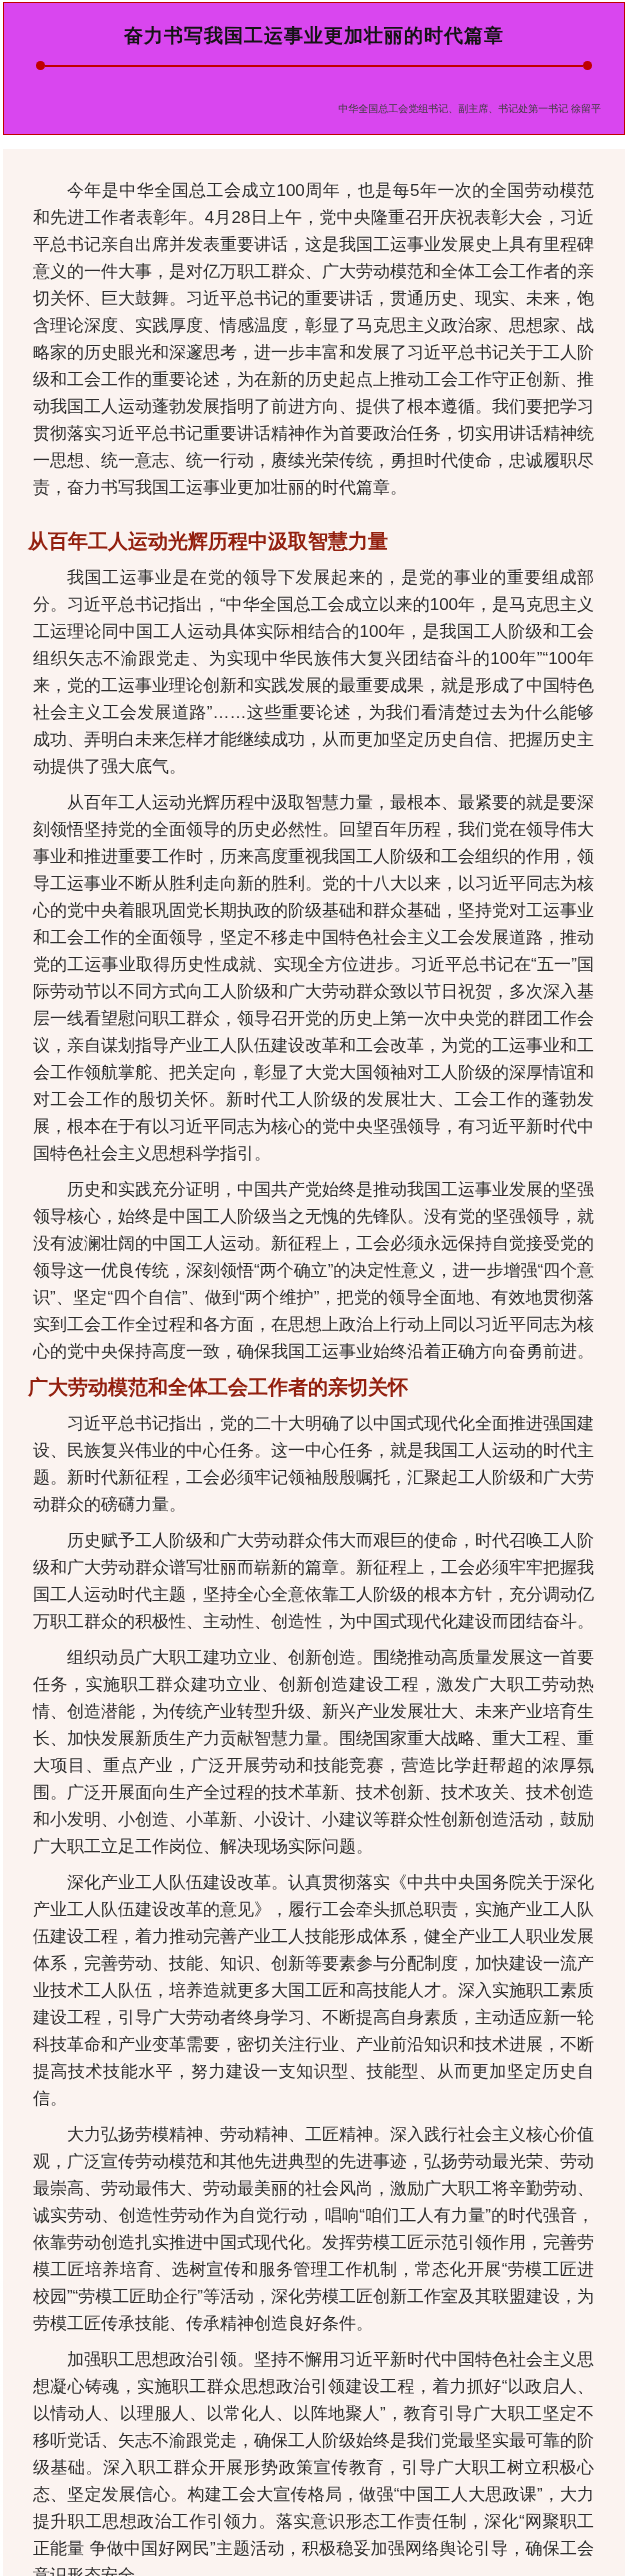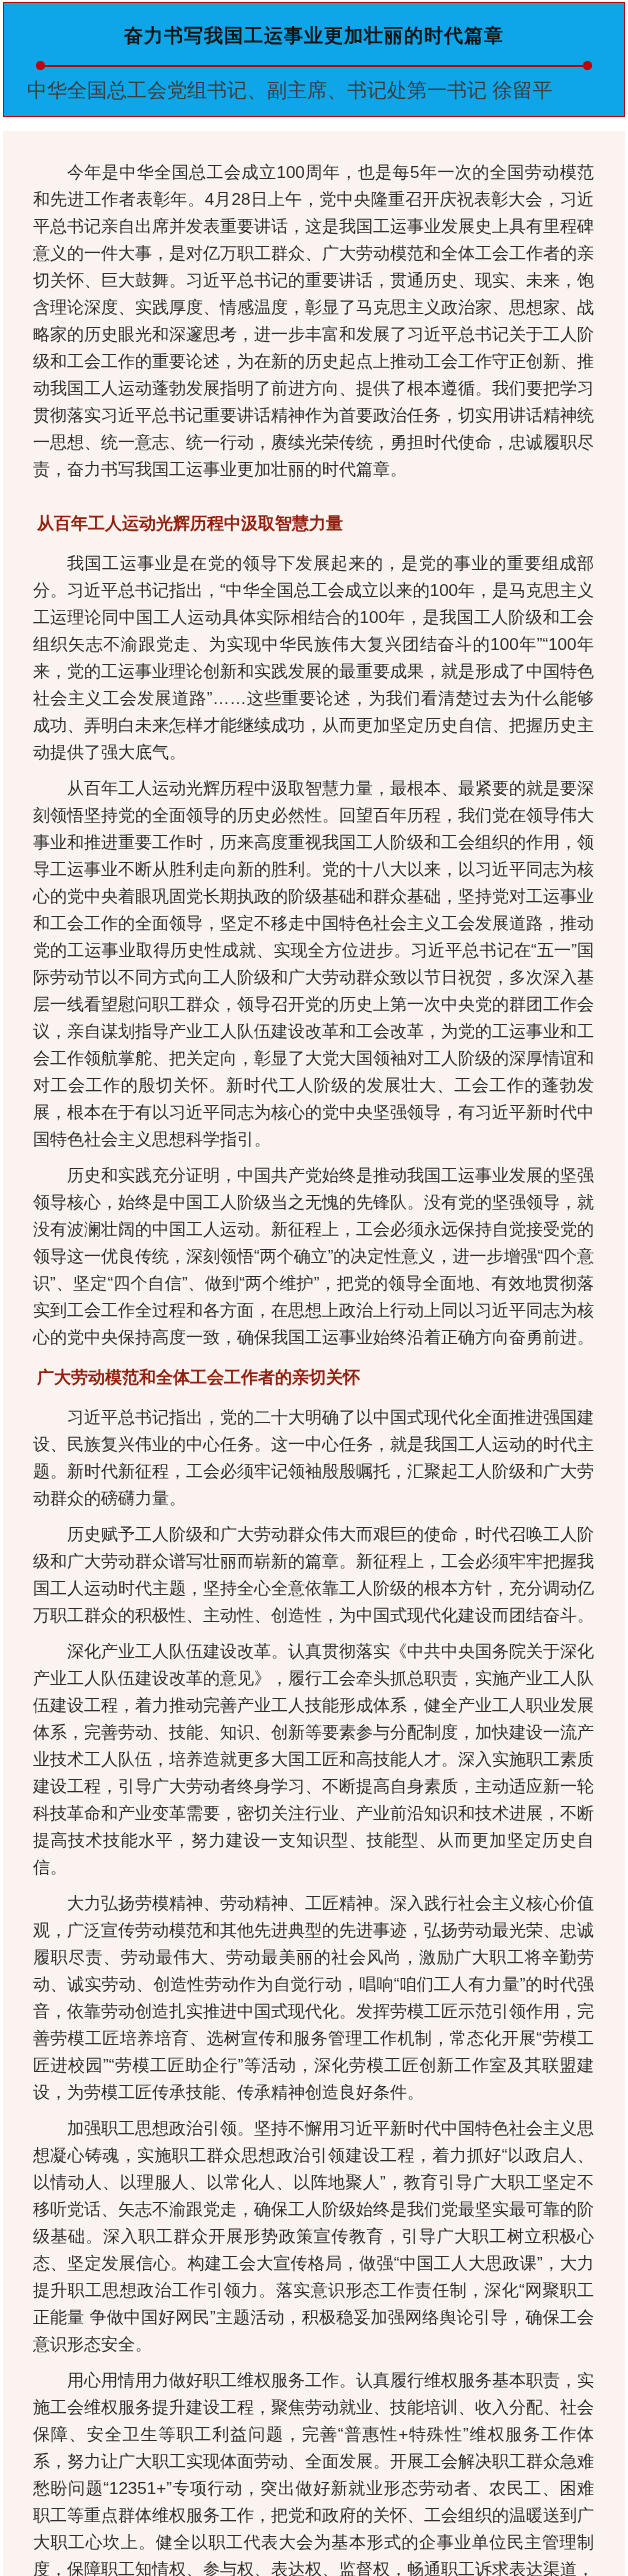--- a/index.html
+++ b/index.html
@@ -2,21 +2,21 @@
 <html><head>
 <meta charset="utf-8">
 <style>
   html, body { margin:0; padding:0; background:#ffffff; }
   body { font-family:"Liberation Sans","DejaVu Sans",sans-serif; }
   .page { width:628px; box-sizing:border-box; }
 
   .title-box {
     margin:1.9px 2.9px 0 2.9px;
     border:1.9px solid #c00000;
-    background:#0ea5e9;
+    background:#d946ef;
     padding:19px 23px 15.3px 23px;
     box-sizing:border-box;
   }
   .article-title {
     margin:0;
     text-align:center;
     font-size:19px;
     line-height:27px;
     font-weight:bold;
     color:#141414;
@@ -28,40 +28,40 @@
     margin:12.5px 9.6px 0 9.6px;
   }
   .title-divider .dot {
     width:8.6px; height:8.6px; border-radius:50%;
     background:#c00000; flex:0 0 auto;
   }
   .title-divider .line {
     flex:1 1 auto; height:1.9px; background:#c00000;
   }
   .article-byline {
-    margin:10px 0 0 0;
-    text-align:left;
-    font-size:20px;
+    margin:28px 0 0 0;
+    text-align:right;
+    font-size:10px;
     line-height:21px;
     color:#3d3d3d;
   }
 
   .article-body {
     margin:13.4px 2.9px 0 2.9px;
     background:#fbf3f0;
     padding:19px 22px 25px 21px;
     font-size:17px;
     line-height:27px;
     color:#2d2d2d;
     text-align:justify;
   }
   .para { margin:9px; text-indent:2em; }
   .section-heading {
-    margin:13px;
-    font-size:17px;
+    margin:4px;
+    font-size:20px;
     line-height:27px;
     font-weight:bold;
     color:#93200f;
     text-indent:0;
   }
   .section-heading.first { margin-top:27px; }
 </style>
 </head>
 <body>
 
@@ -81,22 +81,23 @@
     <p class="para">今年是中华全国总工会成立100周年，也是每5年一次的全国劳动模范和先进工作者表彰年。4月28日上午，党中央隆重召开庆祝表彰大会，习近平总书记亲自出席并发表重要讲话，这是我国工运事业发展史上具有里程碑意义的一件大事，是对亿万职工群众、广大劳动模范和全体工会工作者的亲切关怀、巨大鼓舞。习近平总书记的重要讲话，贯通历史、现实、未来，饱含理论深度、实践厚度、情感温度，彰显了马克思主义政治家、思想家、战略家的历史眼光和深邃思考，进一步丰富和发展了习近平总书记关于工人阶级和工会工作的重要论述，为在新的历史起点上推动工会工作守正创新、推动我国工人运动蓬勃发展指明了前进方向、提供了根本遵循。我们要把学习贯彻落实习近平总书记重要讲话精神作为首要政治任务，切实用讲话精神统一思想、统一意志、统一行动，赓续光荣传统，勇担时代使命，忠诚履职尽责，奋力书写我国工运事业更加壮丽的时代篇章。</p>
 
     <h2 class="section-heading first">从百年工人运动光辉历程中汲取智慧力量</h2>
     <p class="para">我国工运事业是在党的领导下发展起来的，是党的事业的重要组成部分。习近平总书记指出，“中华全国总工会成立以来的100年，是马克思主义工运理论同中国工人运动具体实际相结合的100年，是我国工人阶级和工会组织矢志不渝跟党走、为实现中华民族伟大复兴团结奋斗的100年”“100年来，党的工运事业理论创新和实践发展的最重要成果，就是形成了中国特色社会主义工会发展道路”……这些重要论述，为我们看清楚过去为什么能够成功、弄明白未来怎样才能继续成功，从而更加坚定历史自信、把握历史主动提供了强大底气。</p>
     <p class="para">从百年工人运动光辉历程中汲取智慧力量，最根本、最紧要的就是要深刻领悟坚持党的全面领导的历史必然性。回望百年历程，我们党在领导伟大事业和推进重要工作时，历来高度重视我国工人阶级和工会组织的作用，领导工运事业不断从胜利走向新的胜利。党的十八大以来，以习近平同志为核心的党中央着眼巩固党长期执政的阶级基础和群众基础，坚持党对工运事业和工会工作的全面领导，坚定不移走中国特色社会主义工会发展道路，推动党的工运事业取得历史性成就、实现全方位进步。习近平总书记在“五一”国际劳动节以不同方式向工人阶级和广大劳动群众致以节日祝贺，多次深入基层一线看望慰问职工群众，领导召开党的历史上第一次中央党的群团工作会议，亲自谋划指导产业工人队伍建设改革和工会改革，为党的工运事业和工会工作领航掌舵、把关定向，彰显了大党大国领袖对工人阶级的深厚情谊和对工会工作的殷切关怀。新时代工人阶级的发展壮大、工会工作的蓬勃发展，根本在于有以习近平同志为核心的党中央坚强领导，有习近平新时代中国特色社会主义思想科学指引。</p>
     <p class="para">历史和实践充分证明，中国共产党始终是推动我国工运事业发展的坚强领导核心，始终是中国工人阶级当之无愧的先锋队。没有党的坚强领导，就没有波澜壮阔的中国工人运动。新征程上，工会必须永远保持自觉接受党的领导这一优良传统，深刻领悟“两个确立”的决定性意义，进一步增强“四个意识”、坚定“四个自信”、做到“两个维护”，把党的领导全面地、有效地贯彻落实到工会工作全过程和各方面，在思想上政治上行动上同以习近平同志为核心的党中央保持高度一致，确保我国工运事业始终沿着正确方向奋勇前进。</p>
 
     <h2 class="section-heading">广大劳动模范和全体工会工作者的亲切关怀</h2>
     <p class="para">习近平总书记指出，党的二十大明确了以中国式现代化全面推进强国建设、民族复兴伟业的中心任务。这一中心任务，就是我国工人运动的时代主题。新时代新征程，工会必须牢记领袖殷殷嘱托，汇聚起工人阶级和广大劳动群众的磅礴力量。</p>
     <p class="para">历史赋予工人阶级和广大劳动群众伟大而艰巨的使命，时代召唤工人阶级和广大劳动群众谱写壮丽而崭新的篇章。新征程上，工会必须牢牢把握我国工人运动时代主题，坚持全心全意依靠工人阶级的根本方针，充分调动亿万职工群众的积极性、主动性、创造性，为中国式现代化建设而团结奋斗。</p>
+    <p class="para">组织动员广大职工建功立业、创新创造。围绕推动高质量发展这一首要任务，实施职工群众建功立业、创新创造建设工程，激发广大职工劳动热情、创造潜能，为传统产业转型升级、新兴产业发展壮大、未来产业培育生长、加快发展新质生产力贡献智慧力量。围绕国家重大战略、重大工程、重大项目、重点产业，广泛开展劳动和技能竞赛，营造比学赶帮超的浓厚氛围。广泛开展面向生产全过程的技术革新、技术创新、技术攻关、技术创造和小发明、小创造、小革新、小设计、小建议等群众性创新创造活动，鼓励广大职工立足工作岗位、解决现场实际问题。</p>
     <p class="para">深化产业工人队伍建设改革。认真贯彻落实《中共中央国务院关于深化产业工人队伍建设改革的意见》，履行工会牵头抓总职责，实施产业工人队伍建设工程，着力推动完善产业工人技能形成体系，健全产业工人职业发展体系，完善劳动、技能、知识、创新等要素参与分配制度，加快建设一流产业技术工人队伍，培养造就更多大国工匠和高技能人才。深入实施职工素质建设工程，引导广大劳动者终身学习、不断提高自身素质，主动适应新一轮科技革命和产业变革需要，密切关注行业、产业前沿知识和技术进展，不断提高技术技能水平，努力建设一支知识型、技能型、从而更加坚定历史自信。</p>
-    <p class="para">大力弘扬劳模精神、劳动精神、工匠精神。深入践行社会主义核心价值观，广泛宣传劳动模范和其他先进典型的先进事迹，弘扬劳动最光荣、忠诚履职尽责、劳动最伟大、劳动最美丽的社会风尚，激励广大职工将辛勤劳动、诚实劳动、创造性劳动作为自觉行动，唱响“咱们工人有力量”的时代强音，依靠劳动创造扎实推进中国式现代化。发挥劳模工匠示范引领作用，完善劳模工匠培养培育、选树宣传和服务管理工作机制，常态化开展“劳模工匠进校园”“劳模工匠助企行”等活动，深化劳模工匠创新工作室及其联盟建设，为劳模工匠传承技能、传承精神创造良好条件。</p>
+    <p class="para">大力弘扬劳模精神、劳动精神、工匠精神。深入践行社会主义核心价值观，广泛宣传劳动模范和其他先进典型的先进事迹，弘扬劳动最光荣、劳动最崇高、劳动最伟大、劳动最美丽的社会风尚，激励广大职工将辛勤劳动、诚实劳动、创造性劳动作为自觉行动，唱响“咱们工人有力量”的时代强音，依靠劳动创造扎实推进中国式现代化。发挥劳模工匠示范引领作用，完善劳模工匠培养培育、选树宣传和服务管理工作机制，常态化开展“劳模工匠进校园”“劳模工匠助企行”等活动，深化劳模工匠创新工作室及其联盟建设，为劳模工匠传承技能、传承精神创造良好条件。</p>
 
     <p class="para">加强职工思想政治引领。坚持不懈用习近平新时代中国特色社会主义思想凝心铸魂，实施职工群众思想政治引领建设工程，着力抓好“以政启人、以情动人、以理服人、以常化人、以阵地聚人”，教育引导广大职工坚定不移听党话、矢志不渝跟党走，确保工人阶级始终是我们党最坚实最可靠的阶级基础。深入职工群众开展形势政策宣传教育，引导广大职工树立积极心态、坚定发展信心。构建工会大宣传格局，做强“中国工人大思政课”，大力提升职工思想政治工作引领力。落实意识形态工作责任制，深化“网聚职工正能量 争做中国好网民”主题活动，积极稳妥加强网络舆论引导，确保工会意识形态安全。</p>
     <p class="para">用心用情用力做好职工维权服务工作。认真履行维权服务基本职责，实施工会维权服务提升建设工程，聚焦劳动就业、技能培训、收入分配、社会保障、安全卫生等职工利益问题，完善“普惠性+特殊性”维权服务工作体系，努力让广大职工实现体面劳动、全面发展。开展工会解决职工群众急难愁盼问题“12351+”专项行动，突出做好新就业形态劳动者、农民工、困难职工等重点群体维权服务工作，把党和政府的关怀、工会组织的温暖送到广大职工心坎上。健全以职工代表大会为基本形式的企事业单位民主管理制度，保障职工知情权、参与权、表达权、监督权，畅通职工诉求表达渠道，引导职工依法维护自身权益，推动构建和谐劳动关系。</p>
 
   </main>
 
 </div>
 
 
 </body></html>

